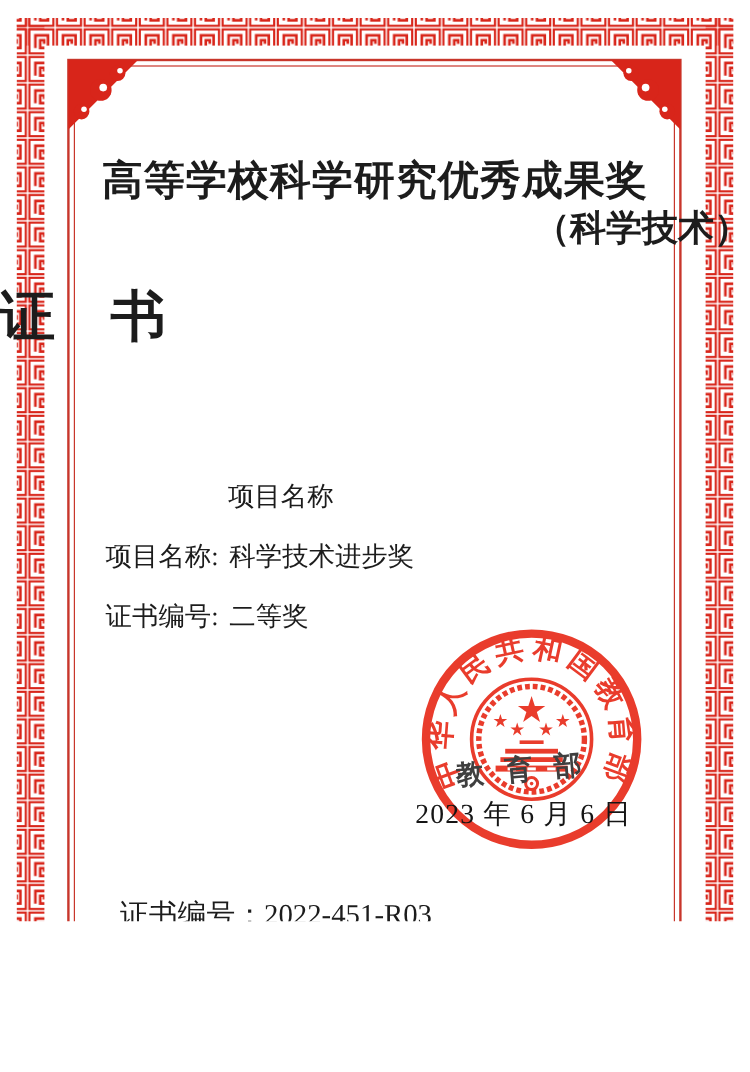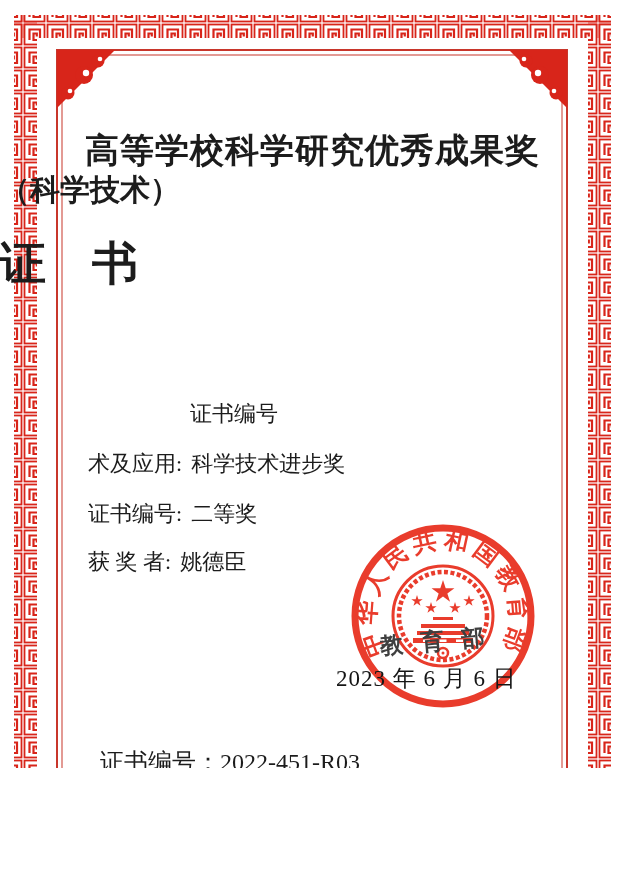--- a/index.html
+++ b/index.html
@@ -6,42 +6,42 @@
   .page{
     position:relative;width:625px;height:768px;background:#ffffff;overflow:hidden;
     font-family:"Liberation Serif","DejaVu Serif",serif;color:#1c1c1c;
   }
   .frame-svg{position:absolute;left:0;top:0;z-index:1;}
   .title{
     position:absolute;top:128px;left:0;width:100%;text-align:center;
     font-size:34px;font-weight:700;letter-spacing:1px;z-index:2;
   }
   .subtitle{
-    position:absolute;top:170px;left:0;width:100%;text-align:left;
+    position:absolute;top:170px;left:0;width:100%;text-align:right;
     font-size:30px;font-weight:700;z-index:2;
   }
   .doctype{
     position:absolute;top:233px;left:0;width:100%;
     font-size:46px;font-weight:700;z-index:2;
   }
   .row{position:absolute;left:88px;white-space:nowrap;font-size:22px;z-index:2;}
   .row .label{margin-right:9px;}
   .row-project{top:350px;}
   .row-project-cont{top:399px;left:190px;}
   .row-category{top:449px;}
   .row-grade{top:499px;}
   .row-winner{top:547px;}
   .seal-svg{position:absolute;left:338px;top:511px;z-index:3;opacity:0.94;}
   .issuer-overlay{
     position:absolute;left:380px;top:626px;z-index:4;
     font-size:23px;font-weight:700;letter-spacing:6px;color:#3f3f3f;
     transform:rotate(-5deg);white-space:nowrap;
   }
   .issue-date{
-    position:absolute;left:336px;top:663px;z-index:4;
+    position:absolute;left:346px;top:663px;z-index:4;
     font-size:23px;letter-spacing:1px;color:#151515;white-space:nowrap;text-align:center;
   }
   .certno{position:absolute;left:100px;top:746px;font-size:24px;z-index:2;white-space:nowrap;text-align:right;}
 </style>
 </head>
 <body>
 
 <div class="page">
 
   <svg class="frame-svg" width="625" height="893" viewBox="0 0 625 893">
@@ -74,30 +74,27 @@
     <use href="#cloudcorner" transform="translate(567,50) scale(-1,1)"></use>
     <use href="#cloudcorner" transform="translate(57,841) scale(1,-1)"></use>
     <use href="#cloudcorner" transform="translate(567,841) scale(-1,-1)"></use>
   </svg>
 
   <div class="title">高等学校科学研究优秀成果奖</div>
   <div class="subtitle">（科学技术）</div>
   <div class="doctype">证　书</div>
 
   <div class="row row-project-cont">
-    <span class="value">证书编号</span>
+    <span class="value">项目名称</span>
   </div>
   <div class="row row-category">
-    <span class="label">术及应用:</span><span class="value">科学技术进步奖</span>
+    <span class="label">项目名称:</span><span class="value">科学技术进步奖</span>
   </div>
   <div class="row row-grade">
     <span class="label">证书编号:</span><span class="value">二等奖</span>
-  </div>
-  <div class="row row-winner">
-    <span class="label">获 奖 者:</span><span class="value">姚德臣</span>
   </div>
 
   <svg class="seal-svg" width="210" height="210" viewBox="0 0 210 210">
     <circle cx="105" cy="105" r="88" fill="none" stroke="#e8301f" stroke-width="7"></circle>
     <path id="sealArc" d="M46,139 A68,68 0 1 1 164,139" fill="none"></path>
     <text font-size="24" font-weight="bold" letter-spacing="5" fill="#e8301f" font-family="Liberation Serif, DejaVu Serif, serif">
       <textPath href="#sealArc" startOffset="50%" text-anchor="middle">中华人民共和国教育部</textPath>
     </text>
 
     <g fill="#e8301f" stroke="none">

